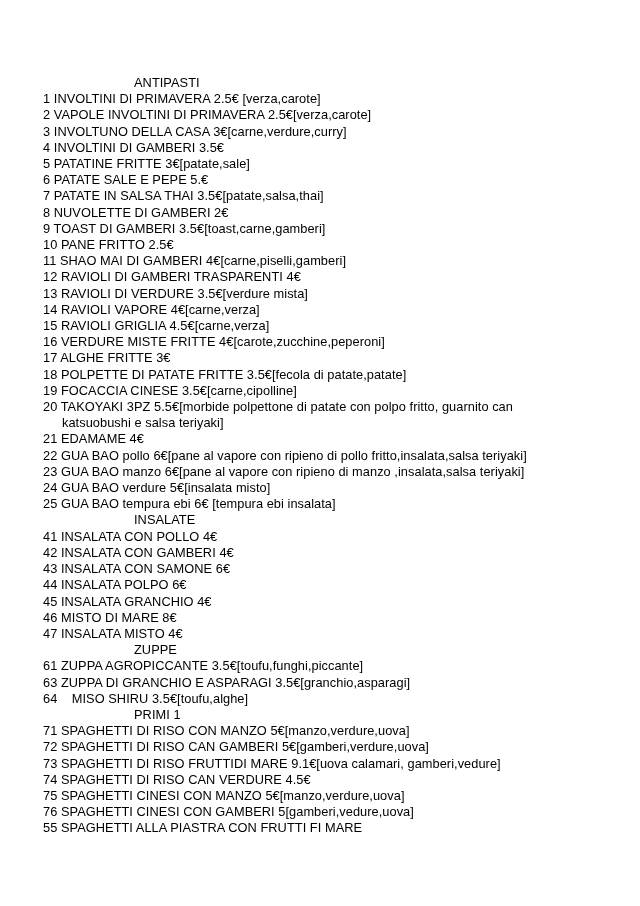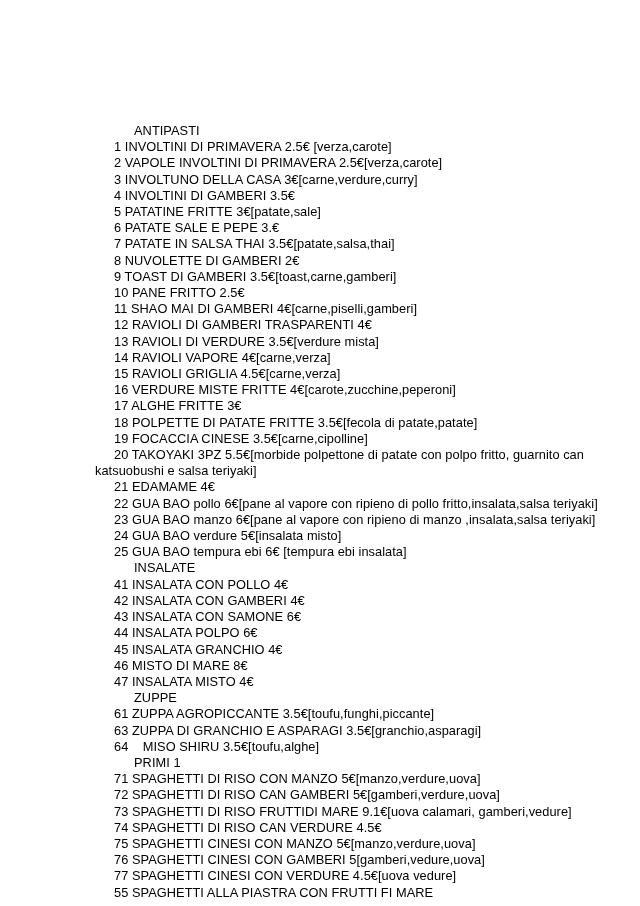--- a/index.html
+++ b/index.html
@@ -9,54 +9,53 @@
   body {
     width: 640px;
     height: 906px;
     background: #ffffff;
     font-family: "Liberation Sans", sans-serif;
     color: #000000;
     overflow: hidden;
   }
   #menu-page {
     padding: 75px 0 0 0;
-    margin-top: 48px;
   }
   .menu-list {
     list-style: none;
     margin: 0;
     padding: 0;
   }
   .menu-line {
     font-size: 12.8px;
     line-height: 16.2px;
-    padding-left: 114px;
+    padding-left: 43px;
     white-space: pre-wrap;
     word-wrap: break-word;
     letter-spacing: 0.05px;
   }
   .section-head {
     padding-left: 134px;
   }
   .wrap-line {
-    padding-left: 95px;
+    padding-left: 62px;
   }
 </style>
 </head>
 <body>
 
 <div id="menu-page">
   <ul class="menu-list">
       <li class="menu-line section-head">ANTIPASTI</li>
       <li class="menu-line">1 INVOLTINI DI PRIMAVERA 2.5€ [verza,carote]</li>
       <li class="menu-line">2 VAPOLE INVOLTINI DI PRIMAVERA 2.5€[verza,carote]</li>
       <li class="menu-line">3 INVOLTUNO DELLA CASA 3€[carne,verdure,curry]</li>
       <li class="menu-line">4 INVOLTINI DI GAMBERI 3.5€</li>
       <li class="menu-line">5 PATATINE FRITTE 3€[patate,sale]</li>
-      <li class="menu-line">6 PATATE SALE E PEPE 3.€</li>
+      <li class="menu-line">6 PATATE SALE E PEPE 5.€</li>
       <li class="menu-line">7 PATATE IN SALSA THAI 3.5€[patate,salsa,thai]</li>
       <li class="menu-line">8 NUVOLETTE DI GAMBERI 2€</li>
       <li class="menu-line">9 TOAST DI GAMBERI 3.5€[toast,carne,gamberi]</li>
       <li class="menu-line">10 PANE FRITTO 2.5€</li>
       <li class="menu-line">11 SHAO MAI DI GAMBERI 4€[carne,piselli,gamberi]</li>
       <li class="menu-line">12 RAVIOLI DI GAMBERI TRASPARENTI 4€</li>
       <li class="menu-line">13 RAVIOLI DI VERDURE 3.5€[verdure mista]</li>
       <li class="menu-line">14 RAVIOLI VAPORE 4€[carne,verza]</li>
       <li class="menu-line">15 RAVIOLI GRIGLIA 4.5€[carne,verza]</li>
       <li class="menu-line">16 VERDURE MISTE FRITTE 4€[carote,zucchine,peperoni]</li>
@@ -82,16 +81,15 @@
       <li class="menu-line">61 ZUPPA AGROPICCANTE 3.5€[toufu,funghi,piccante]</li>
       <li class="menu-line">63 ZUPPA DI GRANCHIO E ASPARAGI 3.5€[granchio,asparagi]</li>
       <li class="menu-line">64    MISO SHIRU 3.5€[toufu,alghe]</li>
       <li class="menu-line section-head">PRIMI 1</li>
       <li class="menu-line">71 SPAGHETTI DI RISO CON MANZO 5€[manzo,verdure,uova]</li>
       <li class="menu-line">72 SPAGHETTI DI RISO CAN GAMBERI 5€[gamberi,verdure,uova]</li>
       <li class="menu-line">73 SPAGHETTI DI RISO FRUTTIDI MARE 9.1€[uova calamari, gamberi,vedure]</li>
       <li class="menu-line">74 SPAGHETTI DI RISO CAN VERDURE 4.5€</li>
       <li class="menu-line">75 SPAGHETTI CINESI CON MANZO 5€[manzo,verdure,uova]</li>
       <li class="menu-line">76 SPAGHETTI CINESI CON GAMBERI 5[gamberi,vedure,uova]</li>
-      <li class="menu-line">77 SPAGHETTI CINESI CON VERDURE 4.5€[uova vedure]</li>
       <li class="menu-line">55 SPAGHETTI ALLA PIASTRA CON FRUTTI FI MARE</li>
     </ul>
 </div>
 
 </body></html>

